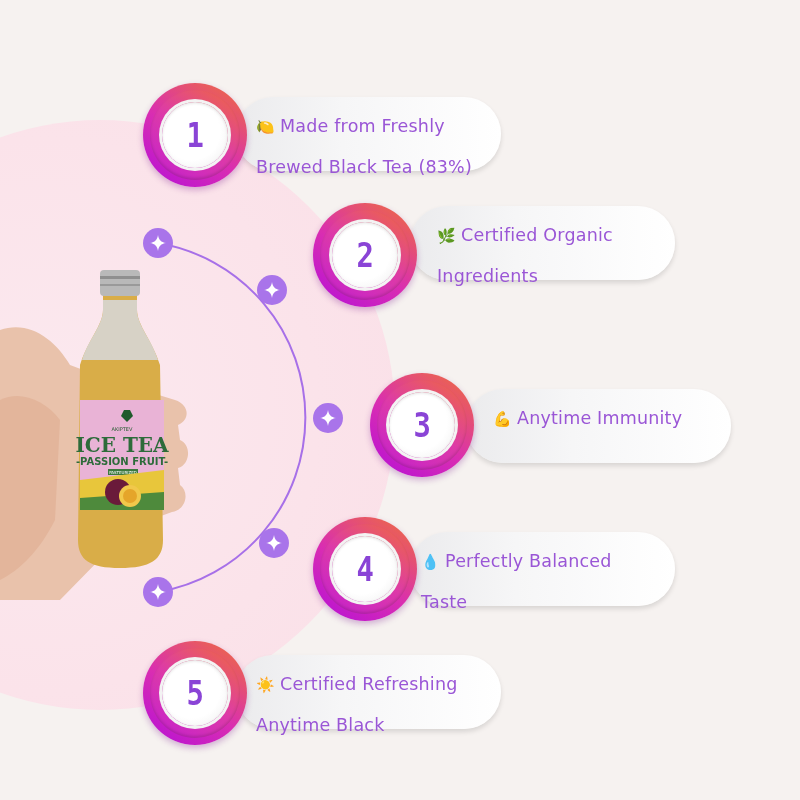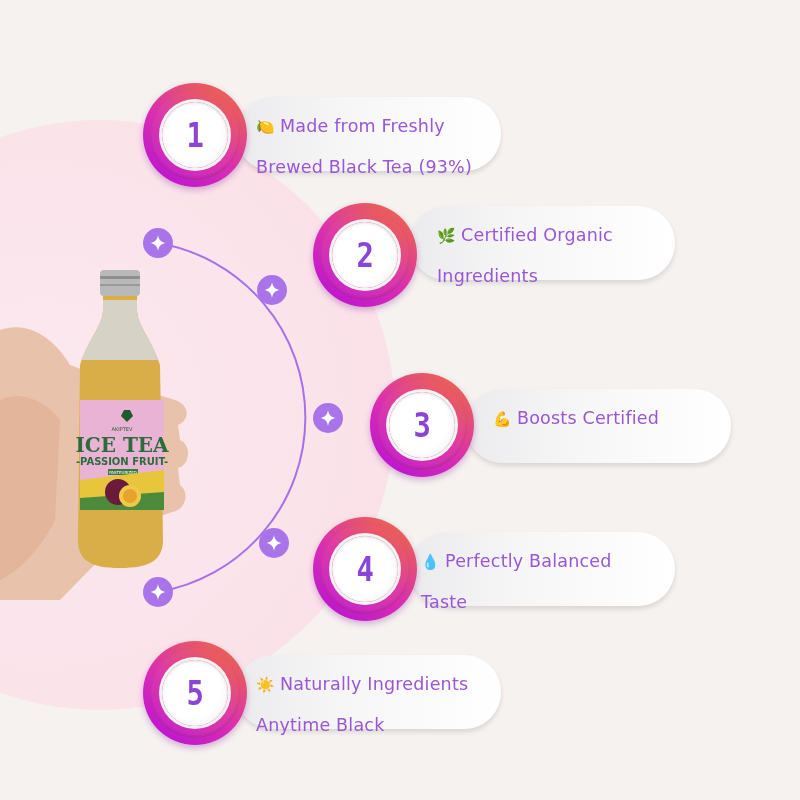--- a/index.html
+++ b/index.html
@@ -73,21 +73,21 @@
   <polygon points="80,210 164,200 164,240 80,240" fill="#e8c63b"></polygon>
   <polygon points="80,228 164,222 164,240 80,240" fill="#4e8a3c"></polygon>
   <circle cx="118" cy="222" r="13" fill="#6a1a3a"></circle>
   <circle cx="130" cy="226" r="11" fill="#f1c84b"></circle>
   <circle cx="130" cy="226" r="7" fill="#e5a52a"></circle>
 </svg>
 
 <div class="pill" style="left:236px;top:97px;">
   <div class="text" style="left:20px;">
     <span class="emoji">🍋</span><span>Made from Freshly</span><br>
-    <span>Brewed Black Tea (93%)</span>
+    <span>Brewed Black Tea (83%)</span>
   </div>
 </div>
 <div class="badge" style="left:143px;top:83px;">
   <div class="ring"></div>
   <div class="inner">
       <span class="num">1</span>
     </div>
 </div>
 
 <div class="pill" style="left:410px;top:206px;">
@@ -98,21 +98,21 @@
 </div>
 <div class="badge" style="left:313px;top:203px;">
   <div class="ring"></div>
   <div class="inner">
       <span class="num">2</span>
     </div>
 </div>
 
 <div class="pill" style="left:466px;top:389px;">
   <div class="text" style="left:27px;">
-    <span class="emoji">💪</span><span>Boosts Certified</span><br>
+    <span class="emoji">💪</span><span>Anytime Immunity</span><br>
   </div>
 </div>
 <div class="badge" style="left:370px;top:373px;">
   <div class="ring"></div>
   <div class="inner">
       <span class="num">3</span>
     </div>
 </div>
 
 <div class="pill" style="left:410px;top:532px;">
@@ -123,21 +123,21 @@
 </div>
 <div class="badge" style="left:313px;top:517px;">
   <div class="ring"></div>
   <div class="inner">
       <span class="num">4</span>
     </div>
 </div>
 
 <div class="pill" style="left:236px;top:655px;">
   <div class="text" style="left:20px;">
-    <span class="emoji">☀️</span><span>Naturally Ingredients</span><br>
+    <span class="emoji">☀️</span><span>Certified Refreshing</span><br>
     <span>Anytime Black</span>
   </div>
 </div>
 <div class="badge" style="left:143px;top:641px;">
   <div class="ring"></div>
   <div class="inner">
       <span class="num">5</span>
     </div>
 </div>
 

